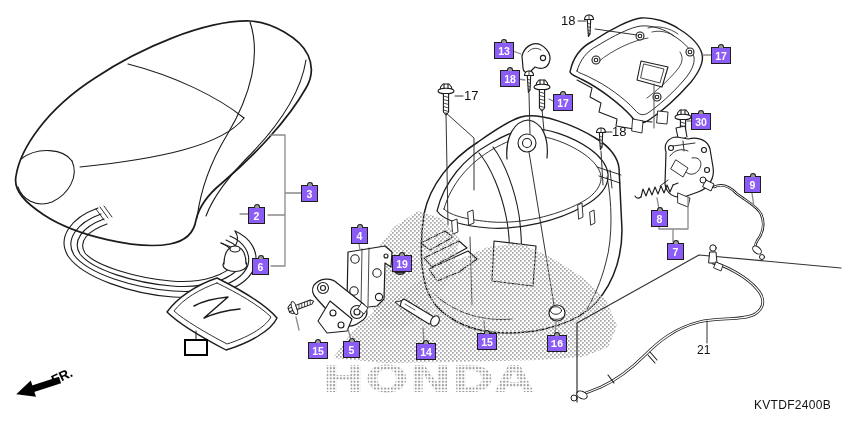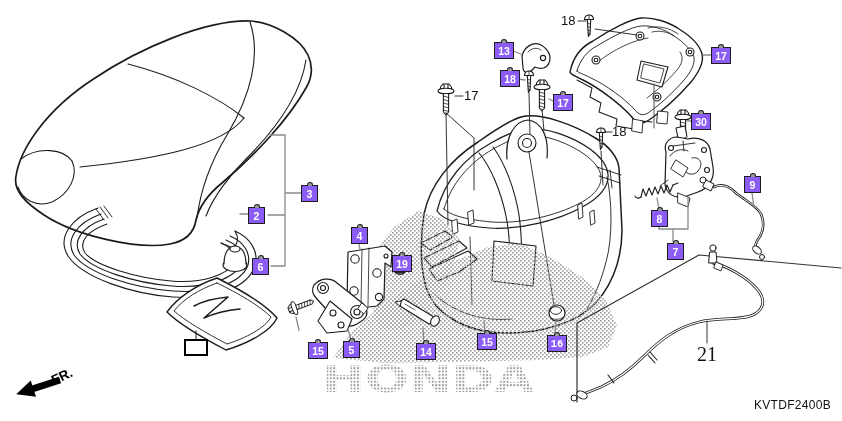--- a/index.html
+++ b/index.html
@@ -17,21 +17,21 @@
   .plabel.w2 { width:20px; }
   .plabel::before {
     content:""; position:absolute; top:-4px; left:50%; transform:translateX(-50%);
     width:6px; height:4px; background:#9a9a9a; border:1px solid #222; border-bottom:none;
     border-radius:3px 3px 0 0; box-sizing:border-box;
   }
   .ptext {
     position:absolute; color:#111; z-index:4;
     font:13px "Liberation Sans", sans-serif;
   }
-  .ptext.big { font-size:20px;font-family:Liberation Serif, serif; }
+  .ptext.big { font-size:12px; }
   .codetext {
     position:absolute; left:754px; top:398px; color:#111; z-index:4;
     font:12px "Liberation Sans", sans-serif; letter-spacing:0.3px;
   }
   .blank-label {
     position:absolute; left:184px; top:339px; width:24px; height:17px;
     background:#fff; border:2px solid #000; box-sizing:border-box; z-index:4;
   }
 </style>
 </head>

